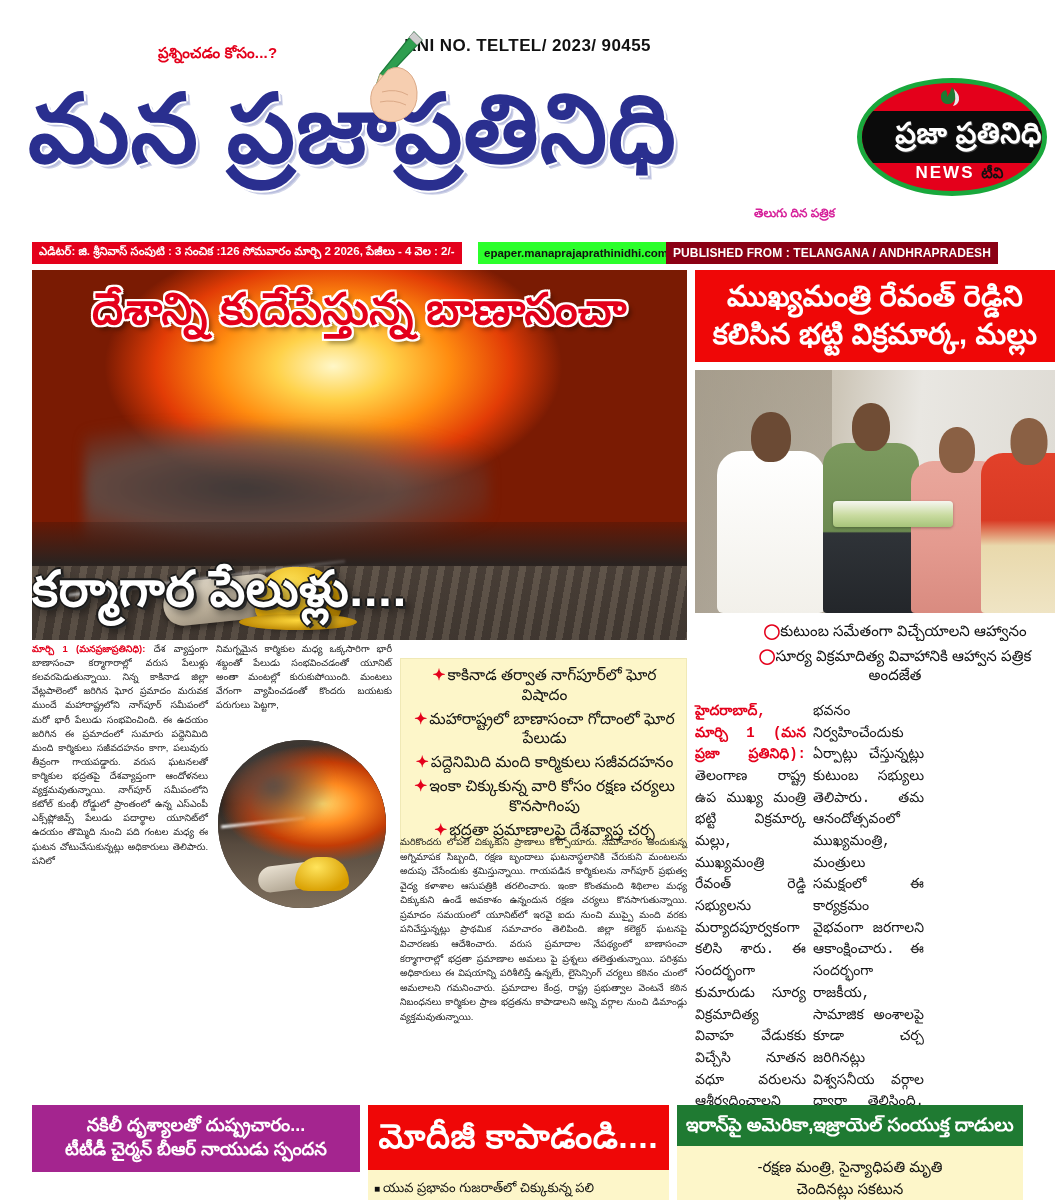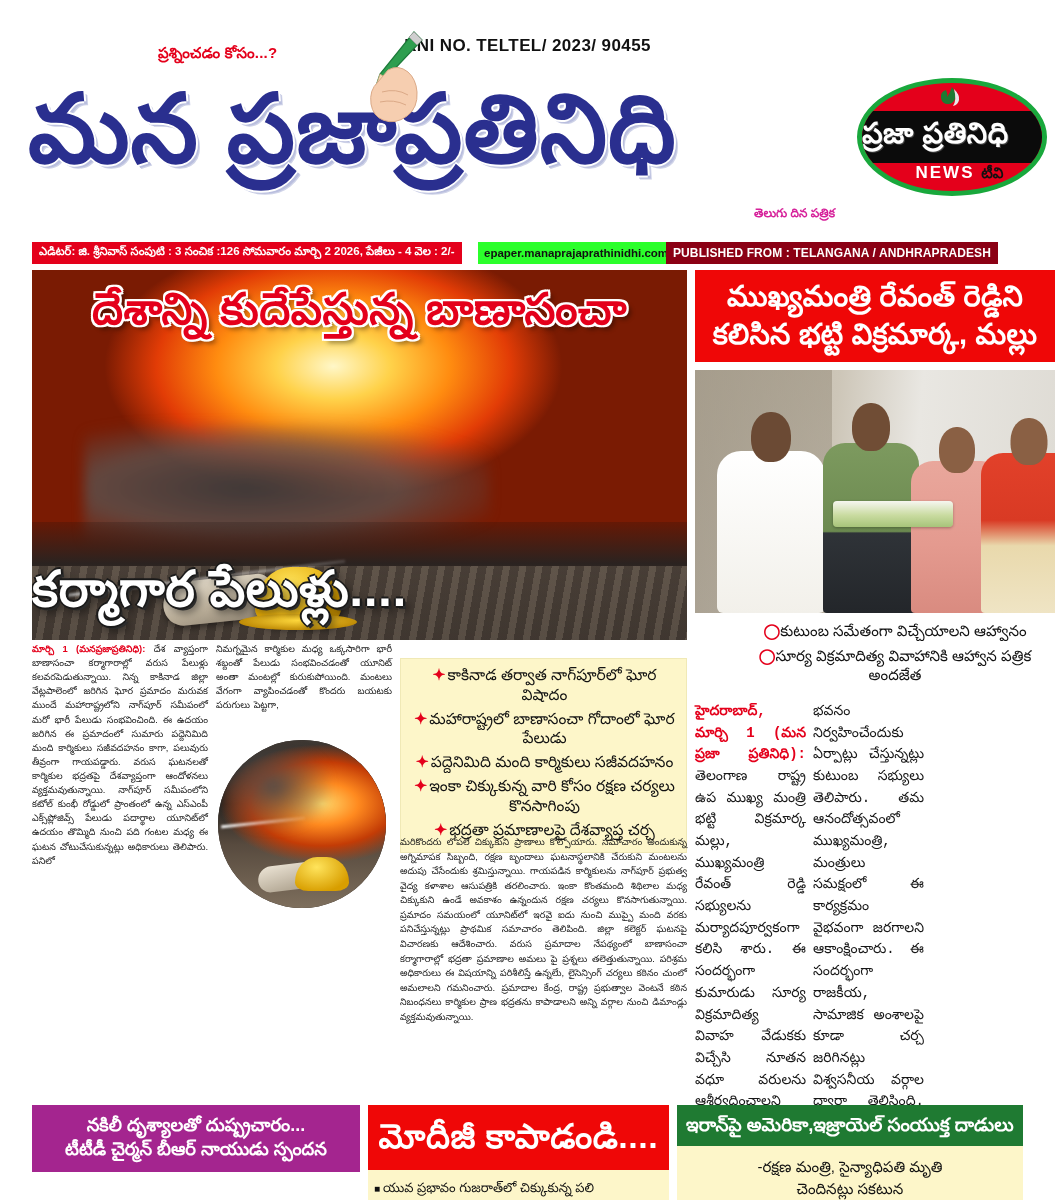--- a/index.html
+++ b/index.html
@@ -82,21 +82,21 @@
     border: 5px solid #19a83c;
     overflow: hidden;
   }
   .logo-band {
     position: absolute;
     left: 0; right: 0; top: 28px;
     height: 52px;
     background: #0b0b0b;
     display: flex;
     align-items: center;
-    justify-content: flex-start;
+    justify-content: flex-end;
   }
   .logo-band span {
     color: #ffffff;
     font-size: 29px;
     font-weight: bold;
     letter-spacing: .5px;
     text-shadow: 1px 1px 0 #444;
   }
   .logo-news {
     position: absolute;

